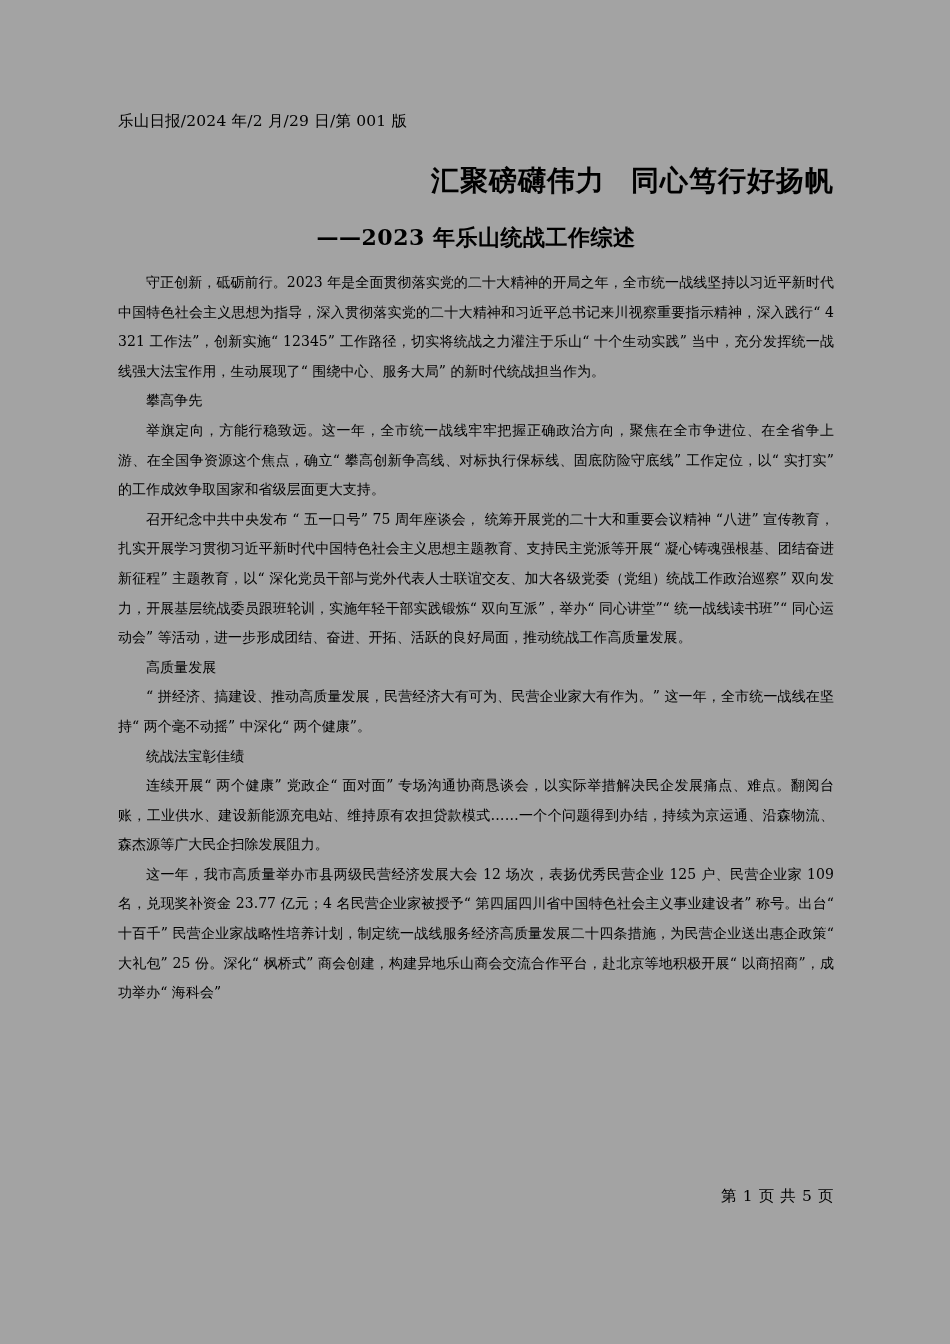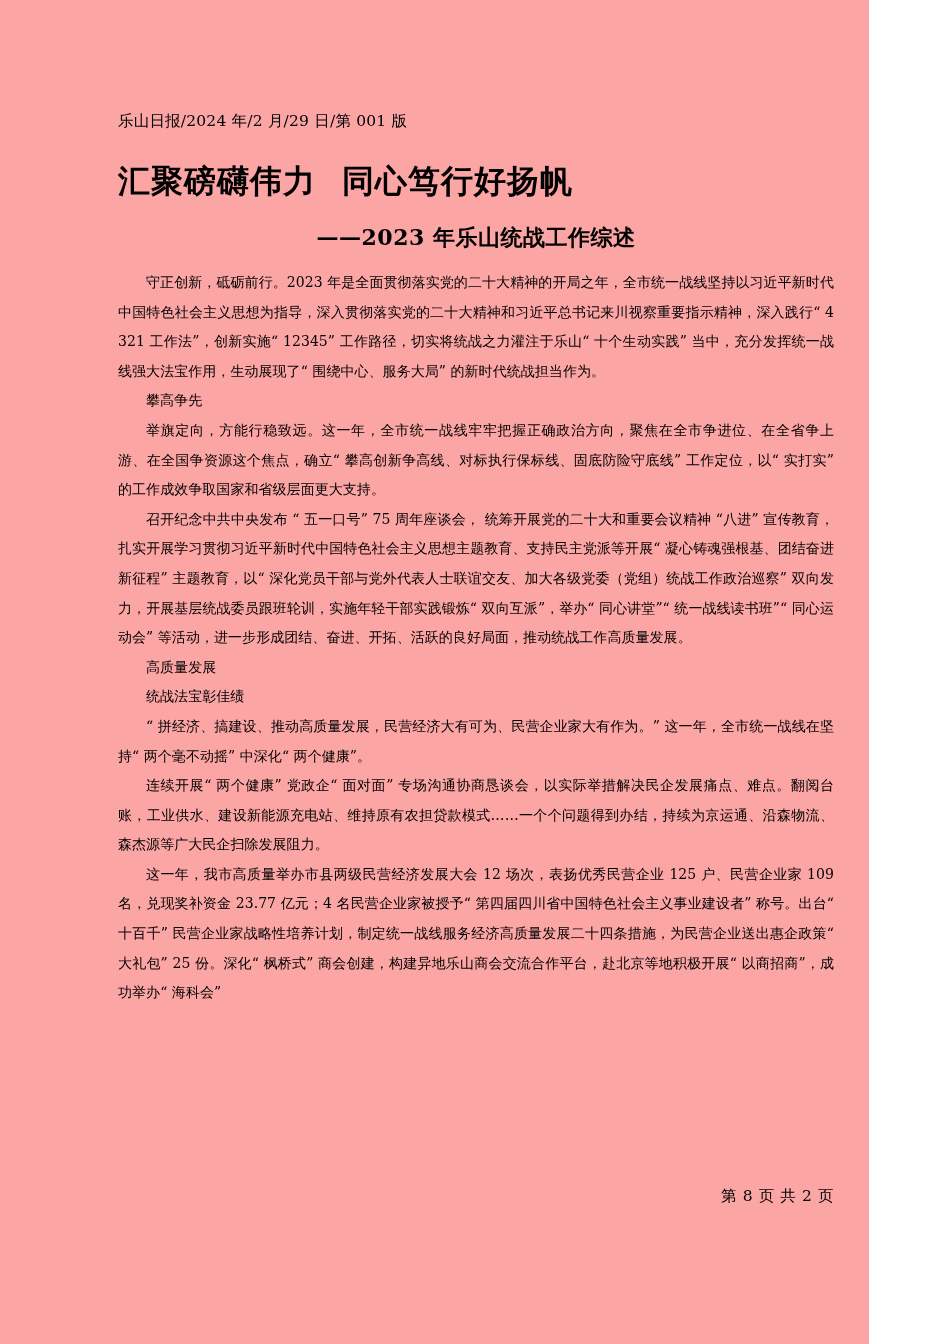--- a/index.html
+++ b/index.html
@@ -9,42 +9,42 @@
   }
   body {
     width: 950px;
     height: 1344px;
     font-family: "DejaVu Serif", "Liberation Serif", serif;
     color: #000000;
     overflow: hidden;
   }
   .page {
     position: relative;
-    width: 869px;
+    width: 950px;
     height: 1344px;
     box-sizing: border-box;
     padding: 0;
-    background: #fca5a5;
+    background: #a3a3a3;
   }
   .content {
     position: absolute;
     left: 118px;
     top: 108px;
     width: 716px;
   }
   .doc-header {
     font-size: 15.5px;
     line-height: 26px;
     letter-spacing: 0.2px;
     margin-bottom: 26px;
     white-space: nowrap;
   }
   .doc-title {
-    text-align: left;
-    font-size: 32px;
+    text-align: right;
+    font-size: 28px;
     font-weight: bold;
     line-height: 42px;
     letter-spacing: 1px;
     margin-top: 22px;
     margin-bottom: 4px;
   }
   .doc-title .gap {
     display: inline-block;
     width: 26px;
   }
@@ -108,24 +108,24 @@
 
     <div class="doc-subtitle">——2023 年乐山统战工作综述</div>
 
 
     <div class="body-block">
       <p class="para indent">守正创新，砥砺前行。2023 年是全面贯彻落实党的二十大精神的开局之年，全市统一战线坚持以习近平新时代中国特色社会主义思想为指导，深入贯彻落实党的二十大精神和习近平总书记来川视察重要指示精神，深入践行“ 4321 工作法”，创新实施“ 12345” 工作路径，切实将统战之力灌注于乐山“ 十个生动实践” 当中，充分发挥统一战线强大法宝作用，生动展现了“ 围绕中心、服务大局” 的新时代统战担当作为。</p>
       <p class="para indent">攀高争先</p>
       <p class="para indent">举旗定向，方能行稳致远。这一年，全市统一战线牢牢把握正确政治方向，聚焦在全市争进位、在全省争上游、在全国争资源这个焦点，确立“ 攀高创新争高线、对标执行保标线、固底防险守底线” 工作定位，以“ 实打实” 的工作成效争取国家和省级层面更大支持。</p>
       <p class="para indent">召开纪念中共中央发布 “ 五一口号” 75 周年座谈会， 统筹开展党的二十大和重要会议精神 “八进” 宣传教育，扎实开展学习贯彻习近平新时代中国特色社会主义思想主题教育、支持民主党派等开展“ 凝心铸魂强根基、团结奋进新征程” 主题教育，以“ 深化党员干部与党外代表人士联谊交友、加大各级党委（党组）统战工作政治巡察” 双向发力，开展基层统战委员跟班轮训，实施年轻干部实践锻炼“ 双向互派”，举办“ 同心讲堂”“ 统一战线读书班”“ 同心运动会” 等活动，进一步形成团结、奋进、开拓、活跃的良好局面，推动统战工作高质量发展。</p>
       <p class="para indent">高质量发展</p>
+      <p class="para indent">“ 拼经济、搞建设、推动高质量发展，民营经济大有可为、民营企业家大有作为。” 这一年，全市统一战线在坚持“ 两个毫不动摇” 中深化“ 两个健康”。</p>
       <p class="para indent">统战法宝彰佳绩</p>
-      <p class="para indent">“ 拼经济、搞建设、推动高质量发展，民营经济大有可为、民营企业家大有作为。” 这一年，全市统一战线在坚持“ 两个毫不动摇” 中深化“ 两个健康”。</p>
       <p class="para indent">连续开展“ 两个健康” 党政企“ 面对面” 专场沟通协商恳谈会，以实际举措解决民企发展痛点、难点。翻阅台账，工业供水、建设新能源充电站、维持原有农担贷款模式……一个个问题得到办结，持续为京运通、沿森物流、森杰源等广大民企扫除发展阻力。</p>
       <p class="para indent">这一年，我市高质量举办市县两级民营经济发展大会 12 场次，表扬优秀民营企业 125 户、民营企业家 109 名，兑现奖补资金 23.77 亿元；4 名民营企业家被授予“ 第四届四川省中国特色社会主义事业建设者” 称号。出台“ 十百千” 民营企业家战略性培养计划，制定统一战线服务经济高质量发展二十四条措施，为民营企业送出惠企政策“ 大礼包” 25 份。深化“ 枫桥式” 商会创建，构建异地乐山商会交流合作平台，赴北京等地积极开展“ 以商招商”，成功举办“ 海科会”</p>
 
     </div>
 
   </div>
 
-  <div class="footer">第 8 页 共 2 页</div>
+  <div class="footer">第 1 页 共 5 页</div>
 
 </div>
 
 </body></html>

